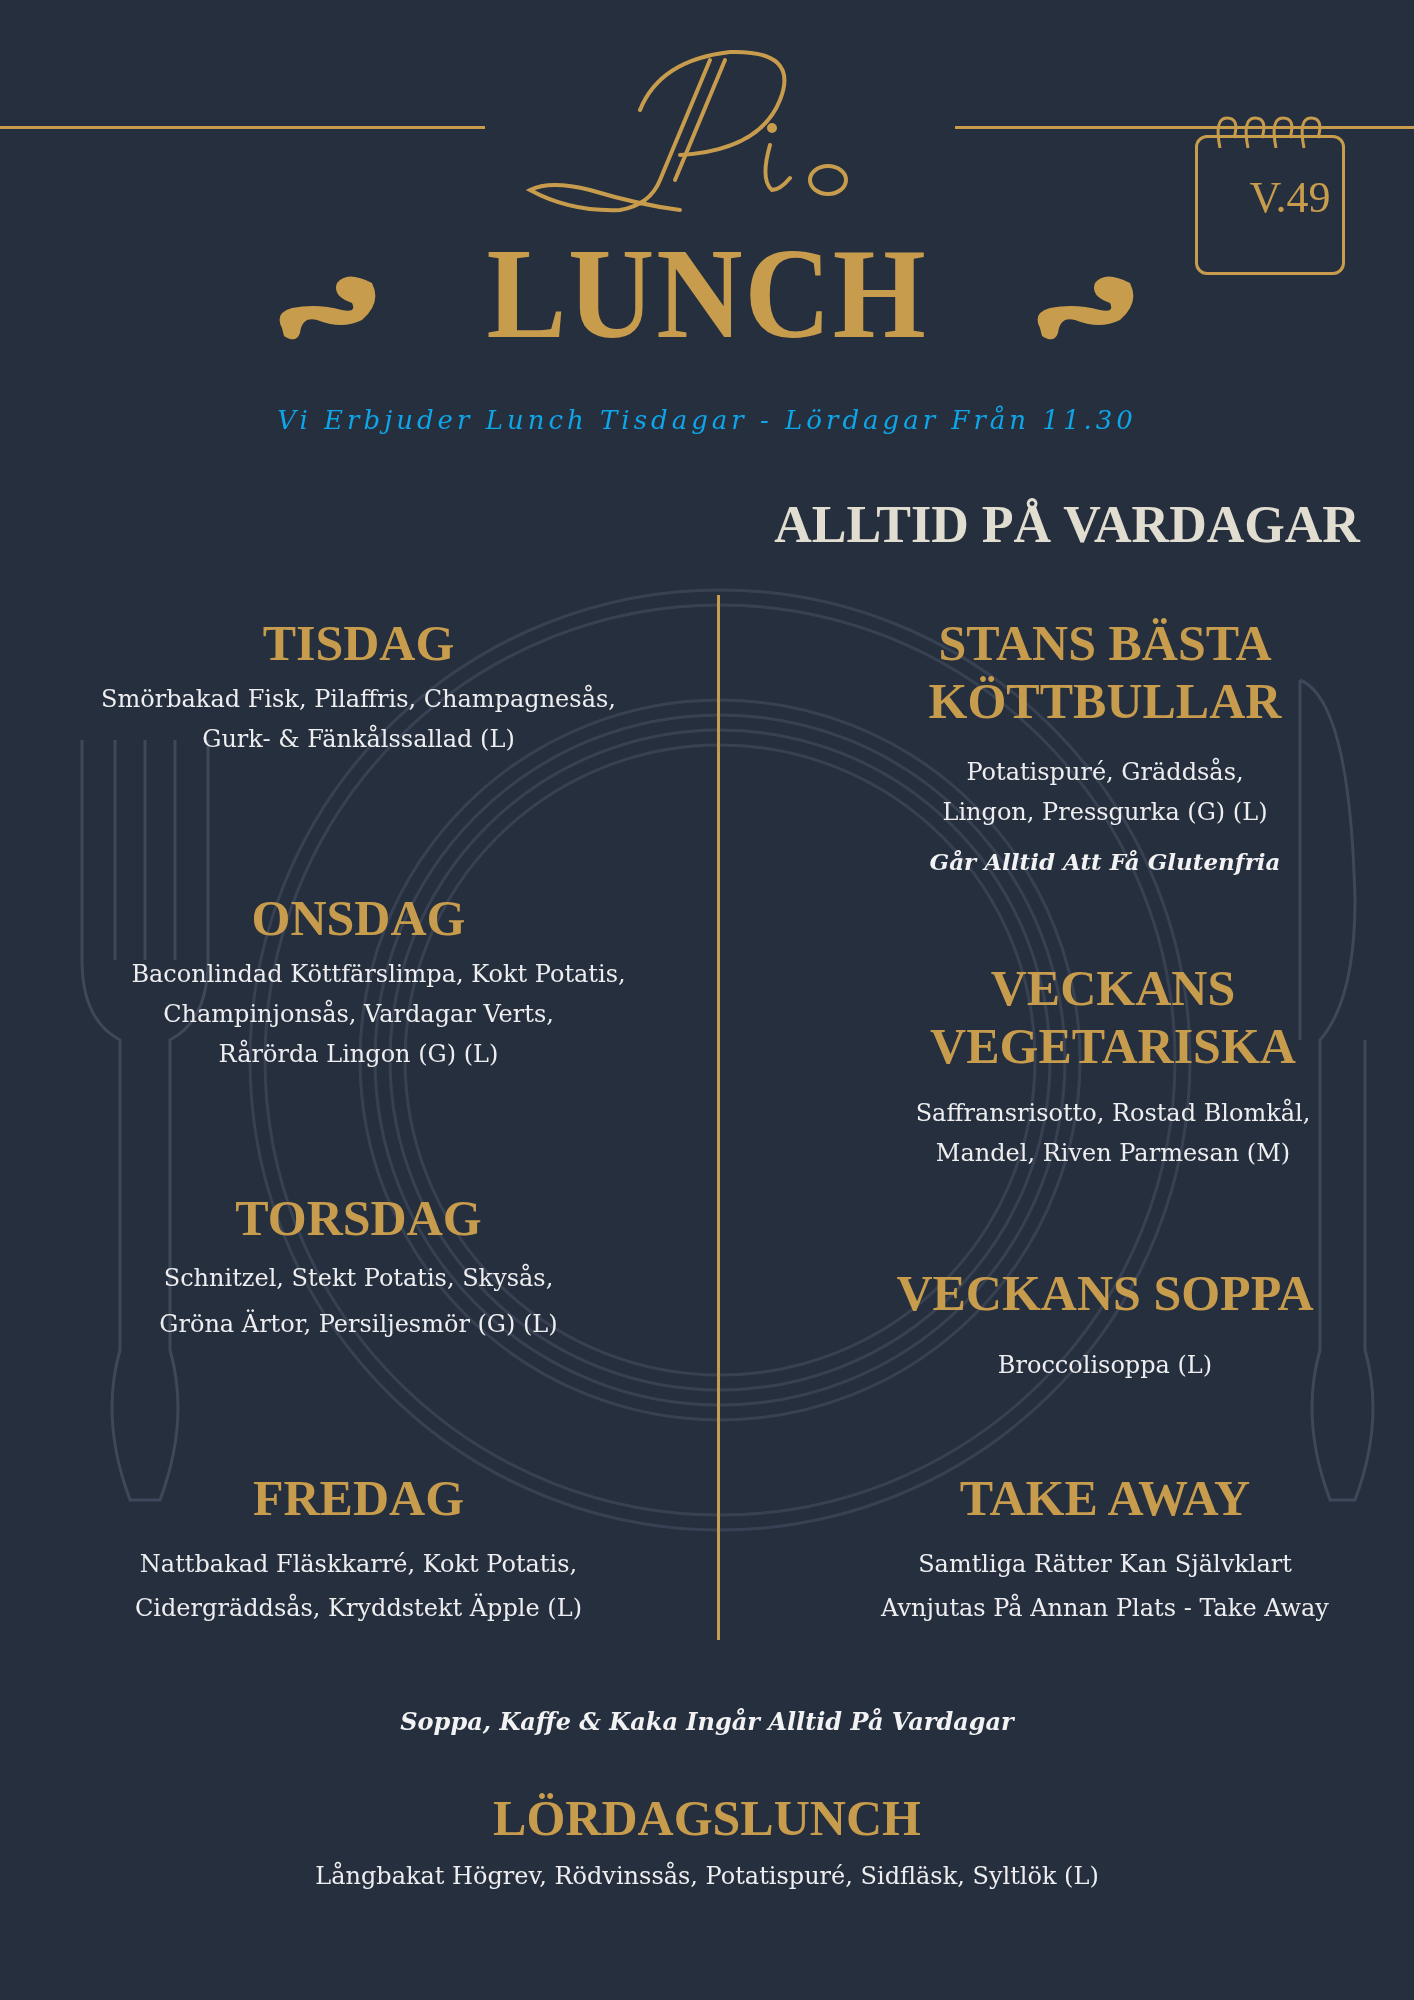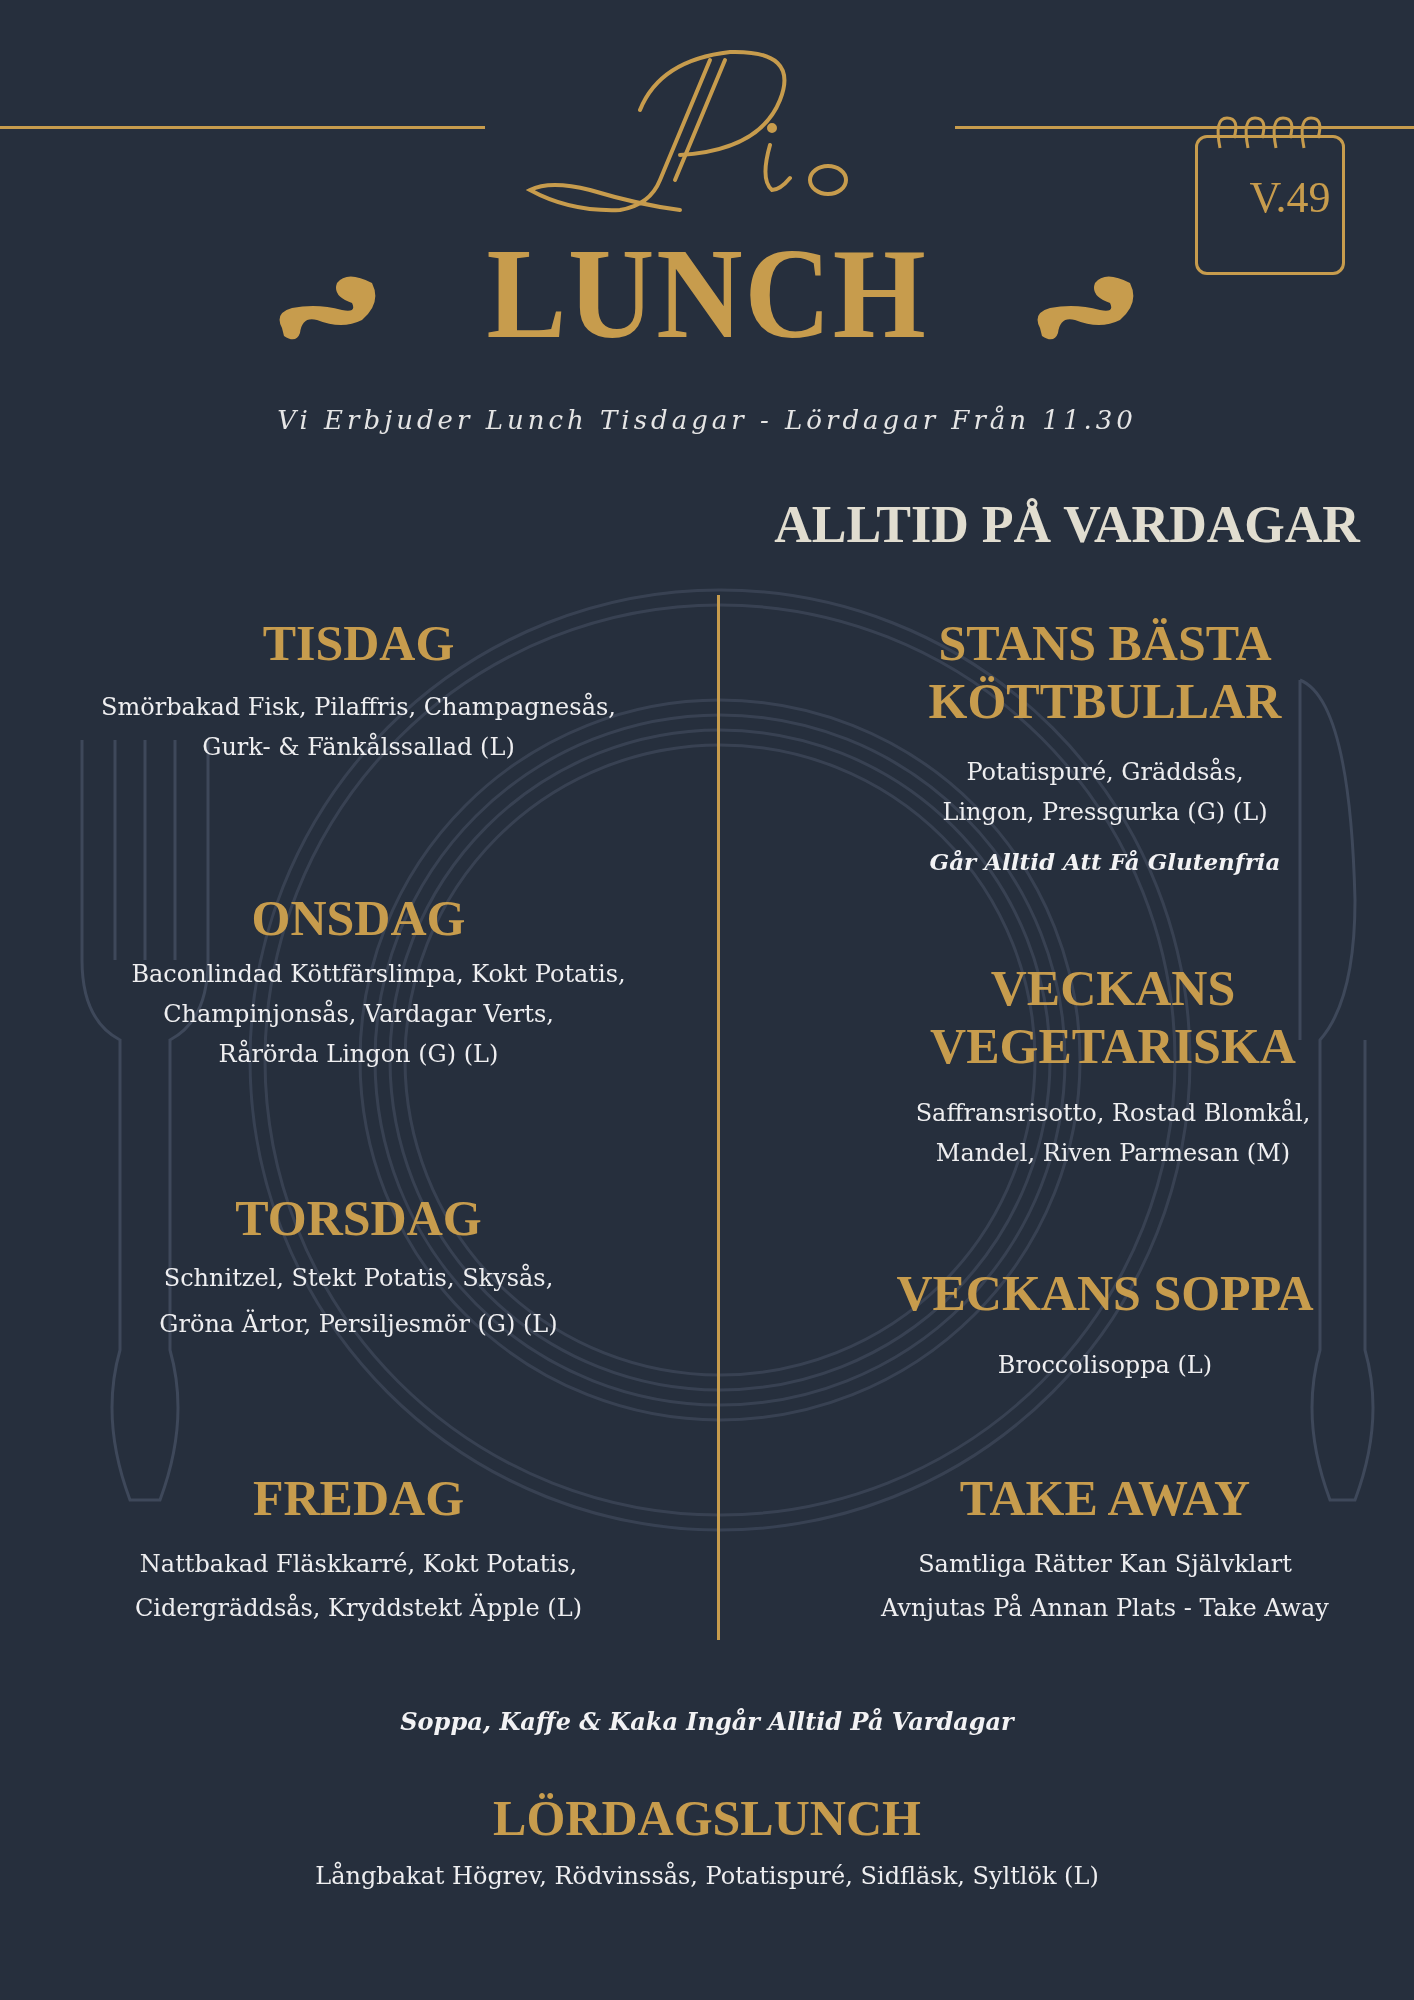--- a/index.html
+++ b/index.html
@@ -20,21 +20,21 @@
     .cal-rings { left: 1212px; top: 113px; width: 120px; height: 40px; }
     .cal-text { left: 1195px; top: 172px; width: 150px; font-size: 44px;
       font-family: "Liberation Serif", serif; color: #c79c4d; text-align: center; padding-left: 20px; }
 
     .lunch-title { left: 0; width: 1414px; top: 228px; font-size: 130px; font-weight: bold;
       font-family: "Liberation Serif", serif; letter-spacing: 2px; color: #c79c4d; text-align:center;
       transform: scaleX(0.92); line-height: 1; }
     .swirl { width: 105px; height: 80px; }
 
     .tagline { left: 0; width: 1414px; top: 405px; font-size: 26px; font-style: italic;
-      letter-spacing: 4px; color: #e5e5e5; text-align: center; font-family: "DejaVu Serif", serif; }
+      letter-spacing: 4px; color: #0ea5e9; text-align: center; font-family: "DejaVu Serif", serif; }
 
     .always-head { left: 720px; width: 694px; top: 495px; font-size: 52px; font-weight: bold;
       font-family: "Liberation Serif", serif; color: #e1ddd0; text-align: center; }
 
     .divider { left: 717px; top: 595px; width: 3px; height: 1045px; background: #c79c4d; }
 
     .col-left { left: 0; width: 717px; }
     .col-right { left: 720px; width: 770px; }
 
     .h { font-family: "Liberation Serif", serif; font-weight: bold; color: #c79c4d;
@@ -107,21 +107,21 @@
 <div class="abs lunch-title">LUNCH</div>
 
 <div class="abs tagline">Vi Erbjuder Lunch Tisdagar - Lördagar Från  11.30</div>
 
 <div class="abs always-head">ALLTID PÅ VARDAGAR</div>
 
 <div class="abs divider"></div>
 
 <div class="abs col-left" style="top:615px;">
   <div class="h">TISDAG</div>
-  <div class="d" style="margin-top:14px;">Smörbakad Fisk, Pilaffris, Champagnesås,</div>
+  <div class="d" style="margin-top:6px;">Smörbakad Fisk, Pilaffris, Champagnesås,</div>
   <div class="d">Gurk- &amp; Fänkålssallad (L)</div>
 </div>
 
 <div class="abs col-left" style="top:890px;">
   <div class="h">ONSDAG</div>
   <div class="d" style="margin-top:6px;padding-left:40px;">Baconlindad Köttfärslimpa, Kokt Potatis,</div>
   <div class="d">Champinjonsås, Vardagar Verts,</div>
   <div class="d">Rårörda Lingon (G) (L)</div>
 </div>
 

